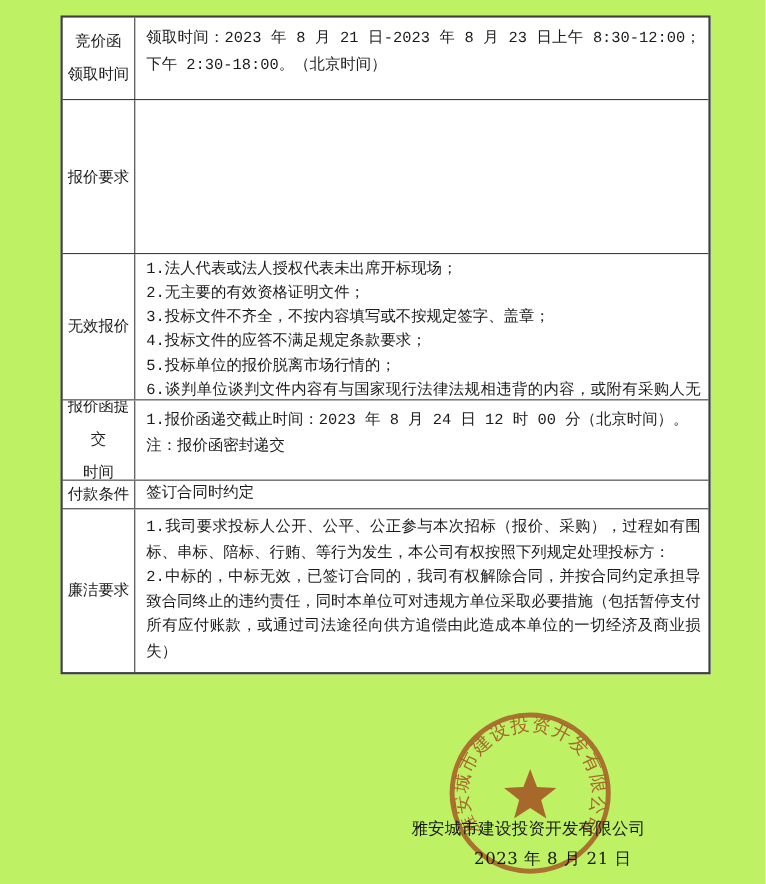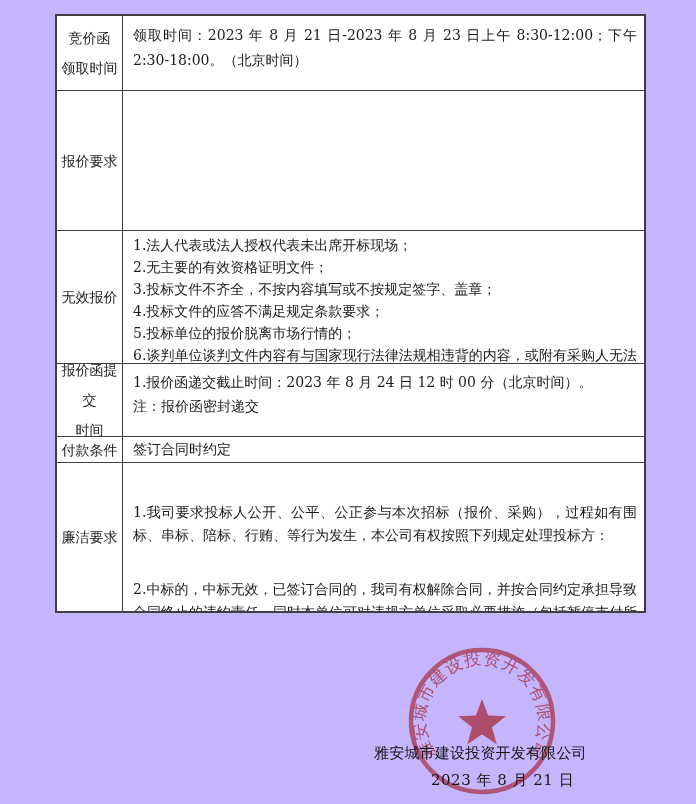--- a/index.html
+++ b/index.html
@@ -1,19 +1,19 @@
 <!DOCTYPE html>
 <html><head>
 <meta charset="utf-8">
 <style>
   html,body{margin:0;padding:0;background:#ffffff;}
   .page{
     position:relative;
     width:696px;height:804px;
-    background:#c4b5fd;
+    background:#bef264;
     font-family:"DejaVu Serif","Liberation Serif",serif;
     color:#1b1b1b;
     overflow:hidden;
   }
   .doc-table{
     position:absolute;left:55px;top:14px;width:591px;
     border:2px solid #3f3f3f;
     box-sizing:border-box;
     background:#fff;
   }
@@ -33,36 +33,37 @@
     font-size:14px;
     line-height:30px;
     white-space:pre-line;
     padding:0 2px;
   }
   .content-cell{
     flex:1;
     padding:3px 7px 0 10px;
     font-size:14px;
     box-sizing:border-box;
+    font-family:Liberation Mono, monospace;
   }
   .content-cell p{
     margin:0;
     text-align:justify;
     line-height:23px;
   }
   .h75{height:75px;}  .h140{height:140px;} .h133{height:133px;}
   .h73{height:73px;}  .h26{height:26px;}   .h148{height:148px;}
   .r0 .content-cell{padding-top:7px;}
   .r0 .content-cell p{line-height:25px;}
   .r2 .content-cell p{line-height:22px;}
   .r3 .content-cell{padding-top:6px;}
   .r3 .content-cell p{line-height:24px;}
   .r4 .content-cell{padding-top:1px;}
   .r5 .content-cell{padding-top:6px;}
-  .r5 .content-cell p{line-height:22.5px;margin-top:32px;}
+  .r5 .content-cell p{line-height:22.5px;}
 
   .seal{
     position:absolute;left:402px;top:641px;
     width:160px;height:160px;
     mix-blend-mode:multiply;
     opacity:0.88;
   }
   .company-line{
     position:absolute;left:374px;top:744px;
     font-size:15px;letter-spacing:0.2px;

